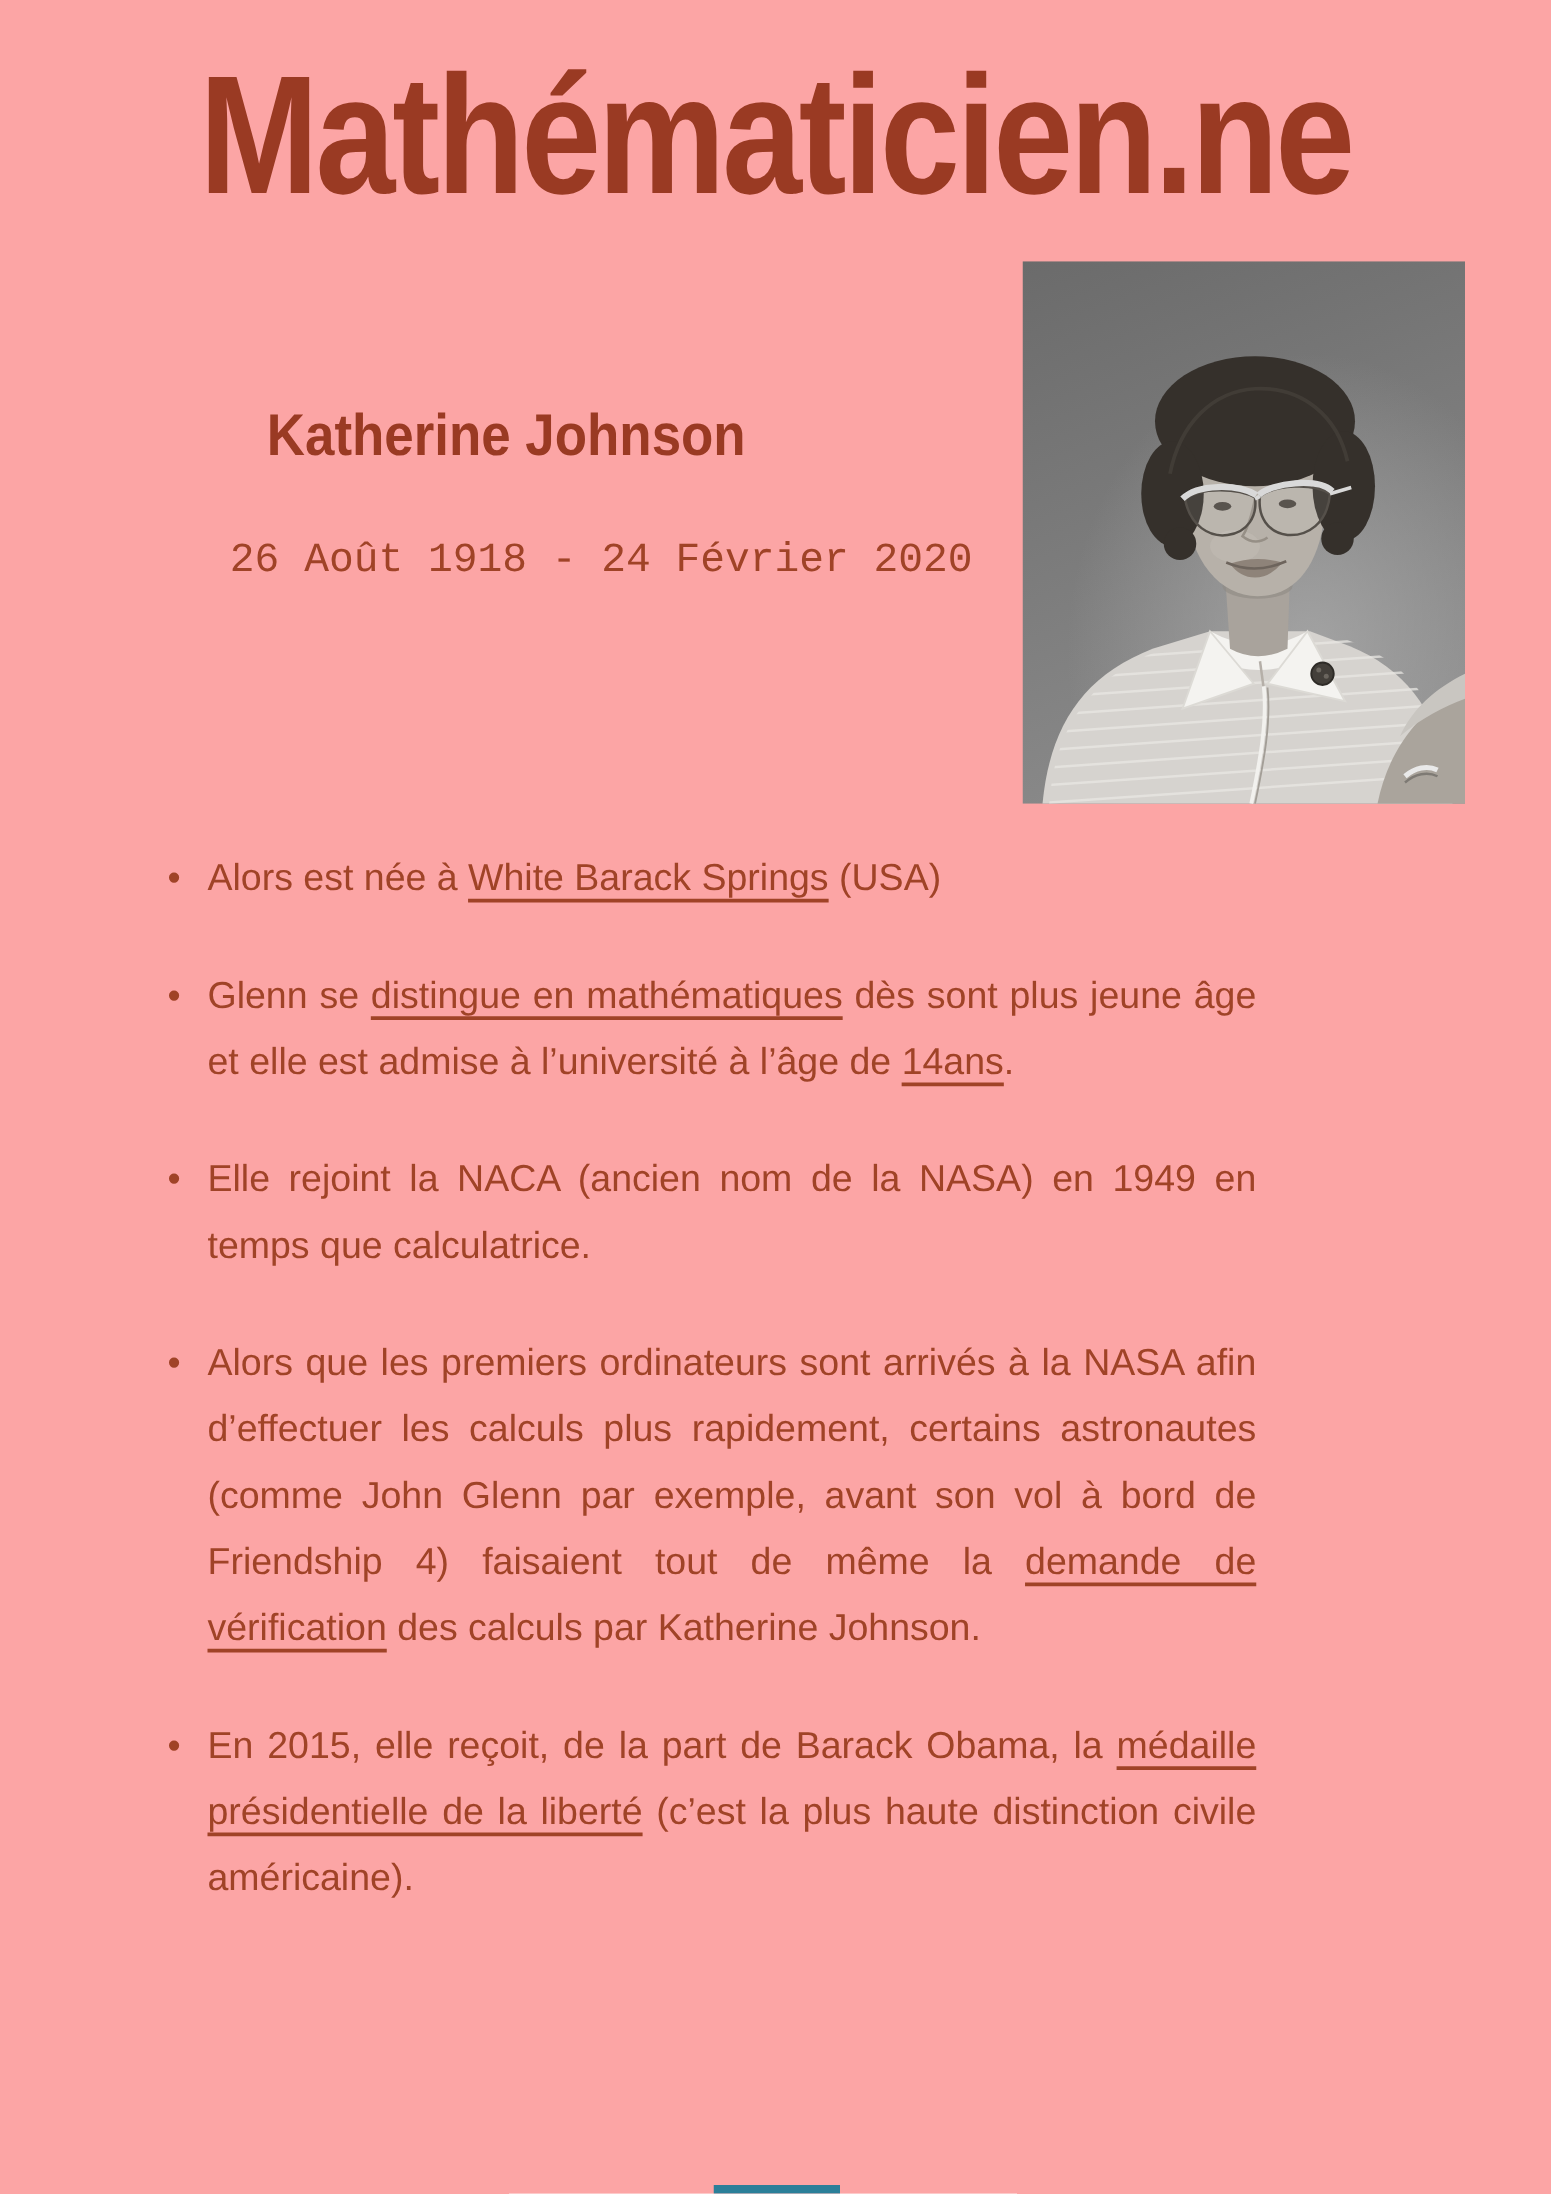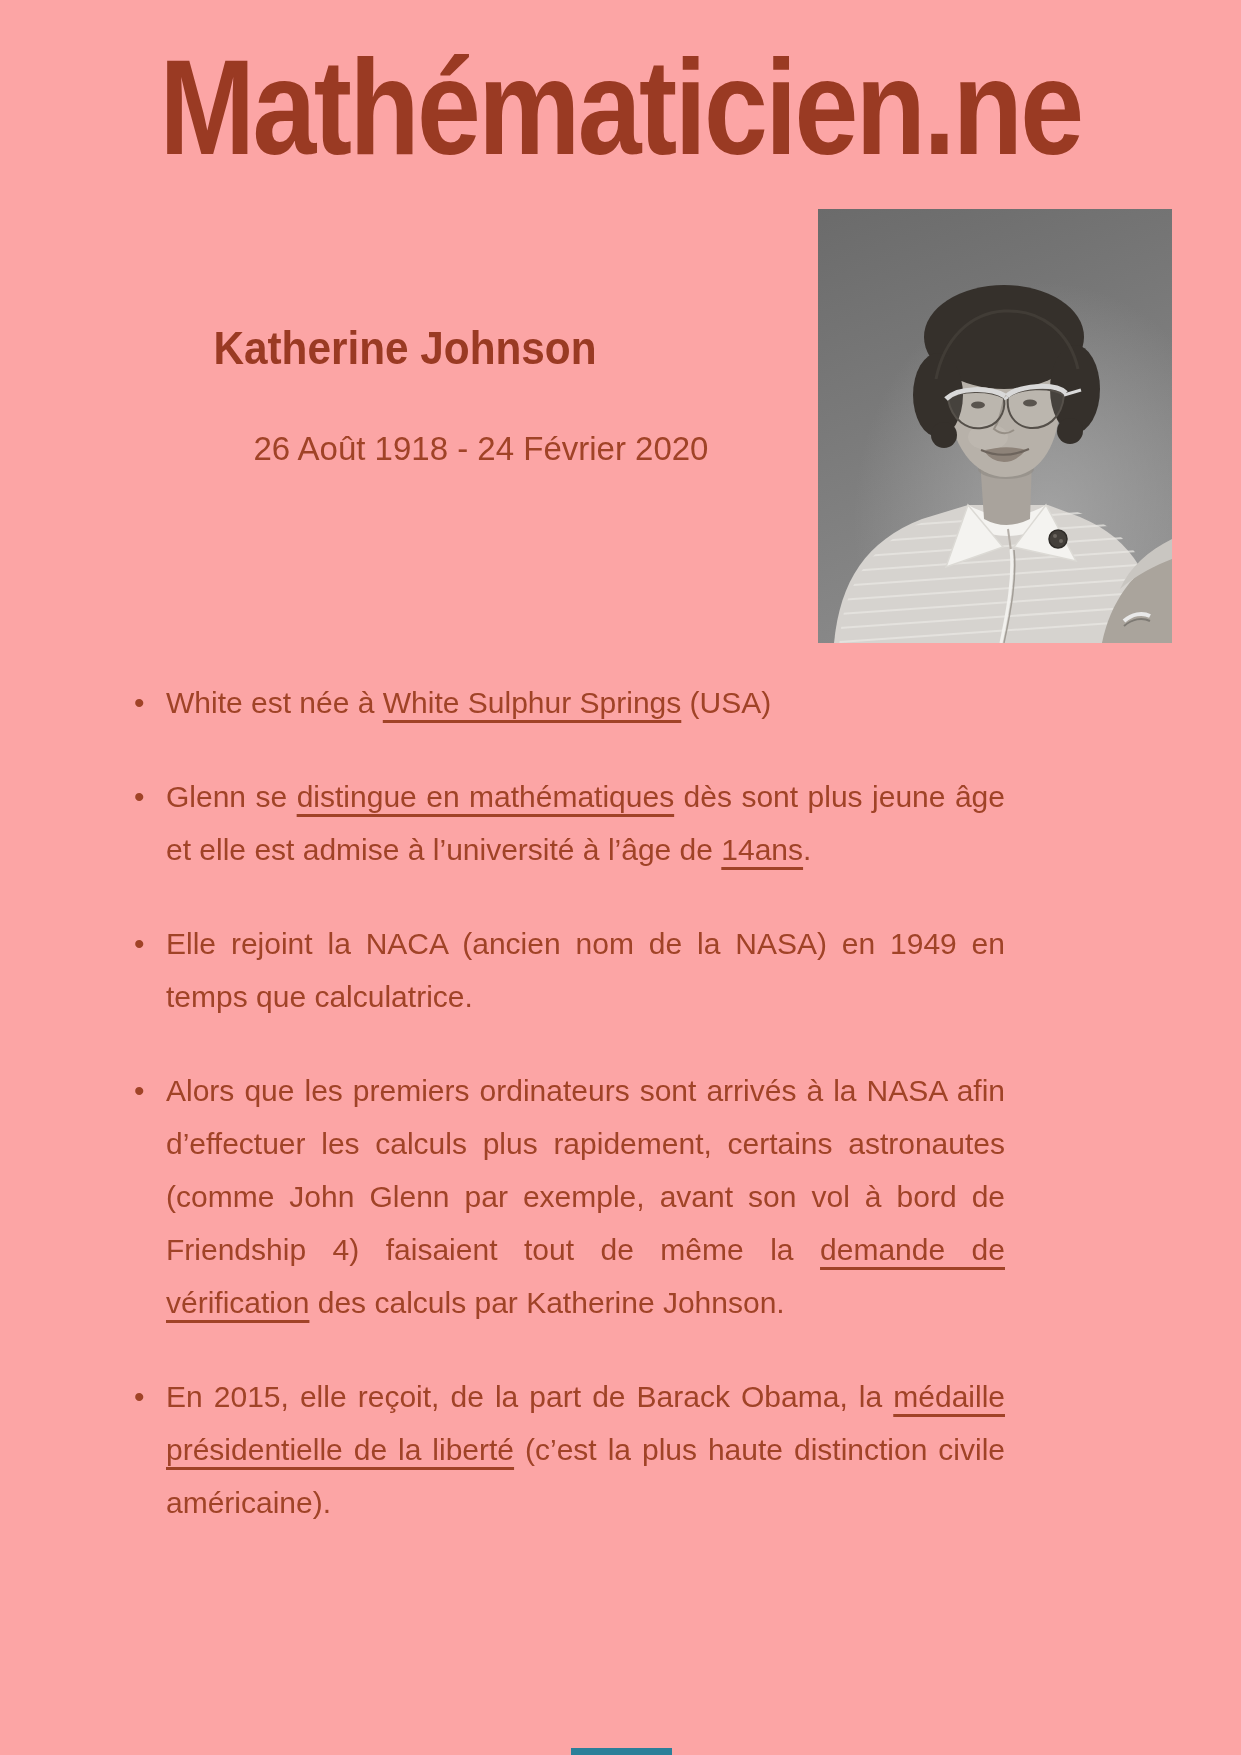--- a/index.html
+++ b/index.html
@@ -39,26 +39,27 @@
     font-size:47px;
     line-height:60px;
     font-weight:bold;
     text-align:center;
     transform:scaleX(.9);
     transform-origin:50% 50%;
     color:var(--title-color);
   }
   .dates{
     position:absolute;
-    left:168px; top:428px;
+    left:152px; top:428px;
     width:626px;
     font-size:33px;
     line-height:42px;
-    text-align:center;
+    text-align:right;
     color:var(--text-color);
+    font-family:Liberation Mono, monospace;
   }
   .bullets{
     position:absolute;
     left:132px; top:676px;
     width:873px;
     color:var(--text-color);
   }
   .bullet-item{
     position:relative;
     padding-left:34px;
@@ -190,21 +191,21 @@
     </svg>
   </div>
 
   <h2 class="name">Katherine Johnson</h2>
 
   <div class="dates">26 Août 1918 - 24 Février 2020</div>
 
   <div class="bullets">
       <div class="bullet-item">
         <span class="bullet-dot">•</span>
-        <span class="bullet-text"><span>White est née à </span><span class="u">White Sulphur Springs</span><span> (USA)</span></span>
+        <span class="bullet-text"><span>Alors est née à </span><span class="u">White Barack Springs</span><span> (USA)</span></span>
       </div>
       <div class="bullet-item">
         <span class="bullet-dot">•</span>
         <span class="bullet-text"><span>Glenn se </span><span class="u">distingue en mathématiques</span><span> dès sont plus jeune âge et elle est admise à l’université à l’âge de </span><span class="u">14ans</span><span>.</span></span>
       </div>
       <div class="bullet-item">
         <span class="bullet-dot">•</span>
         <span class="bullet-text"><span>Elle rejoint la NACA (ancien nom de la NASA) en 1949 en temps que calculatrice.</span></span>
       </div>
       <div class="bullet-item">

